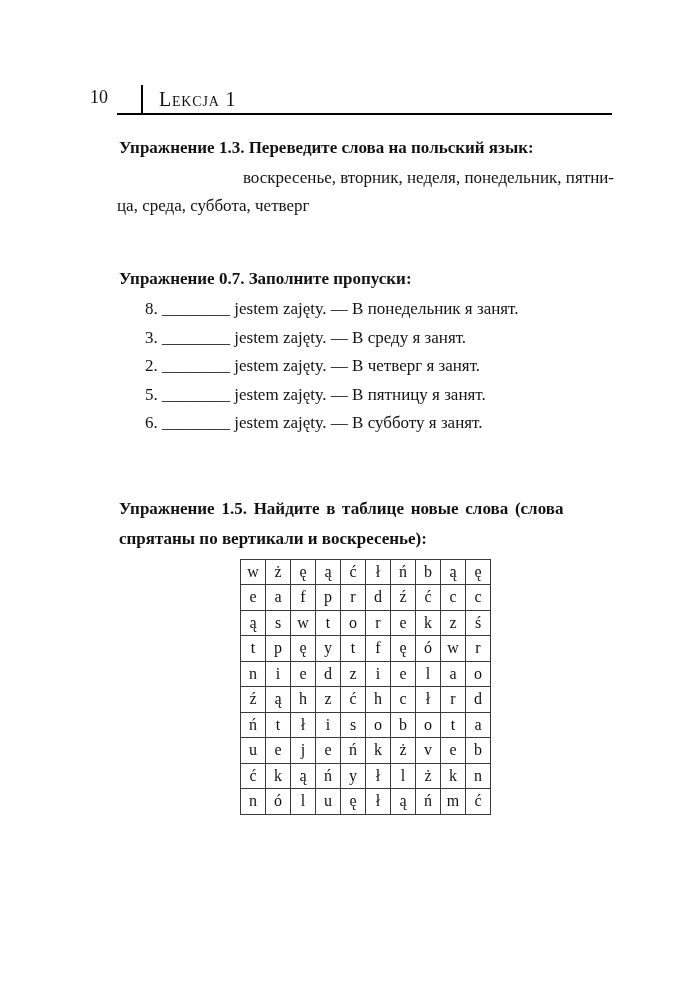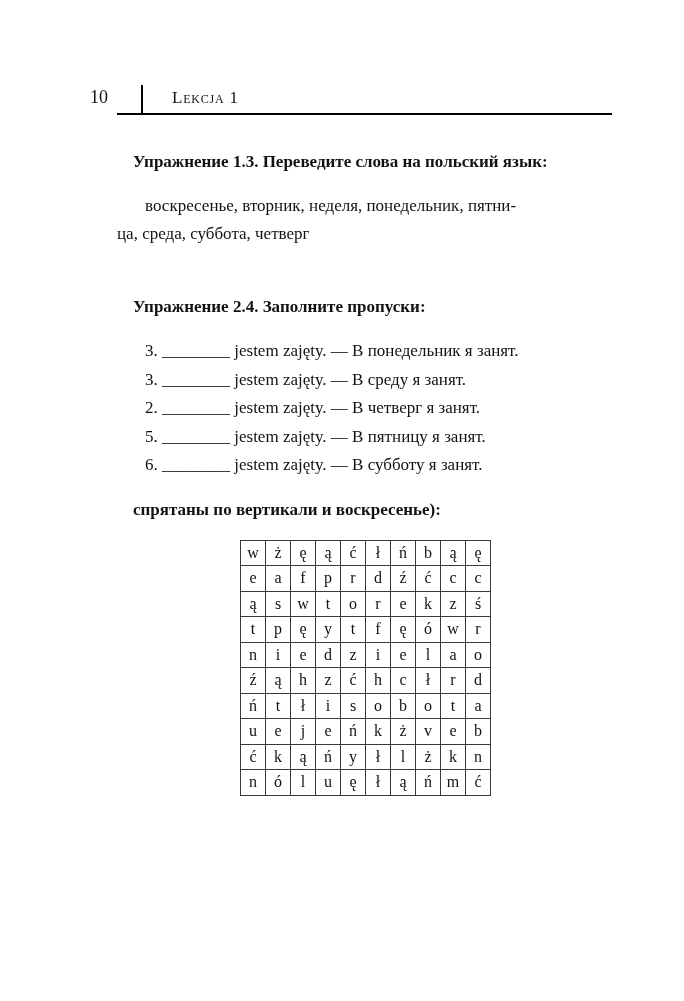--- a/index.html
+++ b/index.html
@@ -19,43 +19,43 @@
     font-size: 18px;
   }
   .header-vline {
     position: absolute;
     top: 85px; left: 141px;
     width: 1.5px; height: 29px;
     background: #000;
   }
   .lesson-title {
     position: absolute;
-    top: 88px; left: 172px;
-    font-size: 17px;
+    top: 88px; left: 159px;
+    font-size: 20px;
     font-variant: small-caps;
     letter-spacing: 0.8px;
   }
   .header-rule {
     position: absolute;
     top: 113px; left: 117px;
     width: 495px; height: 1.5px;
     background: #000;
   }
   
   .content {
     position: absolute;
     top: 132px; left: 117px;
     width: 497px;
     font-size: 17px;
     line-height: 28px;
   }
-  .ex-title { font-weight: bold; margin: 16px; }
+  .ex-title { font-weight: bold; margin: 2px; }
   .ex-title.spread { word-spacing: 2.5px; }
   .para-line { margin: 0; }
-  .indent { padding-left: 28px; }
+  .indent { padding-left: 28px; text-align: right; }
   .gap-45 { margin-top: 45px; }
   .gap-57 { margin-top: 57px; }
   .fill-list { padding-left: 28px; }
   .ex-item { line-height: 28.5px; white-space: pre; }
   
   .grid-wrap {
     margin-top: 6px;
     display: flex;
     justify-content: center;
   }
@@ -82,29 +82,30 @@
   <span class="header-vline"></span>
   <span class="lesson-title">Lekcja 1</span>
   <div class="header-rule"></div>
 
   <div class="content">
 
     <p class="ex-title">Упражнение 1.3. Переведите слова на польский язык:</p>
     <p class="para-line indent">воскресенье, вторник, неделя, понедельник, пятни-</p>
     <p class="para-line">ца, среда, суббота, четверг</p>
 
-    <p class="ex-title gap-45">Упражнение 2.4. Заполните пропуски:</p>
+    <p class="ex-title gap-45">Упражнение 0.7. Заполните пропуски:</p>
     <div class="fill-list">
-        <div class="ex-item">3. ________ jestem zajęty. — В понедельник я занят.</div>
+        <div class="ex-item">8. ________ jestem zajęty. — В понедельник я занят.</div>
         <div class="ex-item">3. ________ jestem zajęty. — В среду я занят.</div>
         <div class="ex-item">2. ________ jestem zajęty. — В четверг я занят.</div>
         <div class="ex-item">5. ________ jestem zajęty. — В пятницу я занят.</div>
         <div class="ex-item">6. ________ jestem zajęty. — В субботу я занят.</div>
       </div>
 
+    <p class="ex-title spread gap-57">Упражнение 1.5. Найдите в таблице новые слова (слова</p>
     <p class="ex-title">спрятаны по вертикали и воскресенье):</p>
 
     <div class="grid-wrap">
       <table class="letter-grid">
         <tbody>
             <tr>
               <td>w</td>
               <td>ż</td>
               <td>ę</td>
               <td>ą</td>

